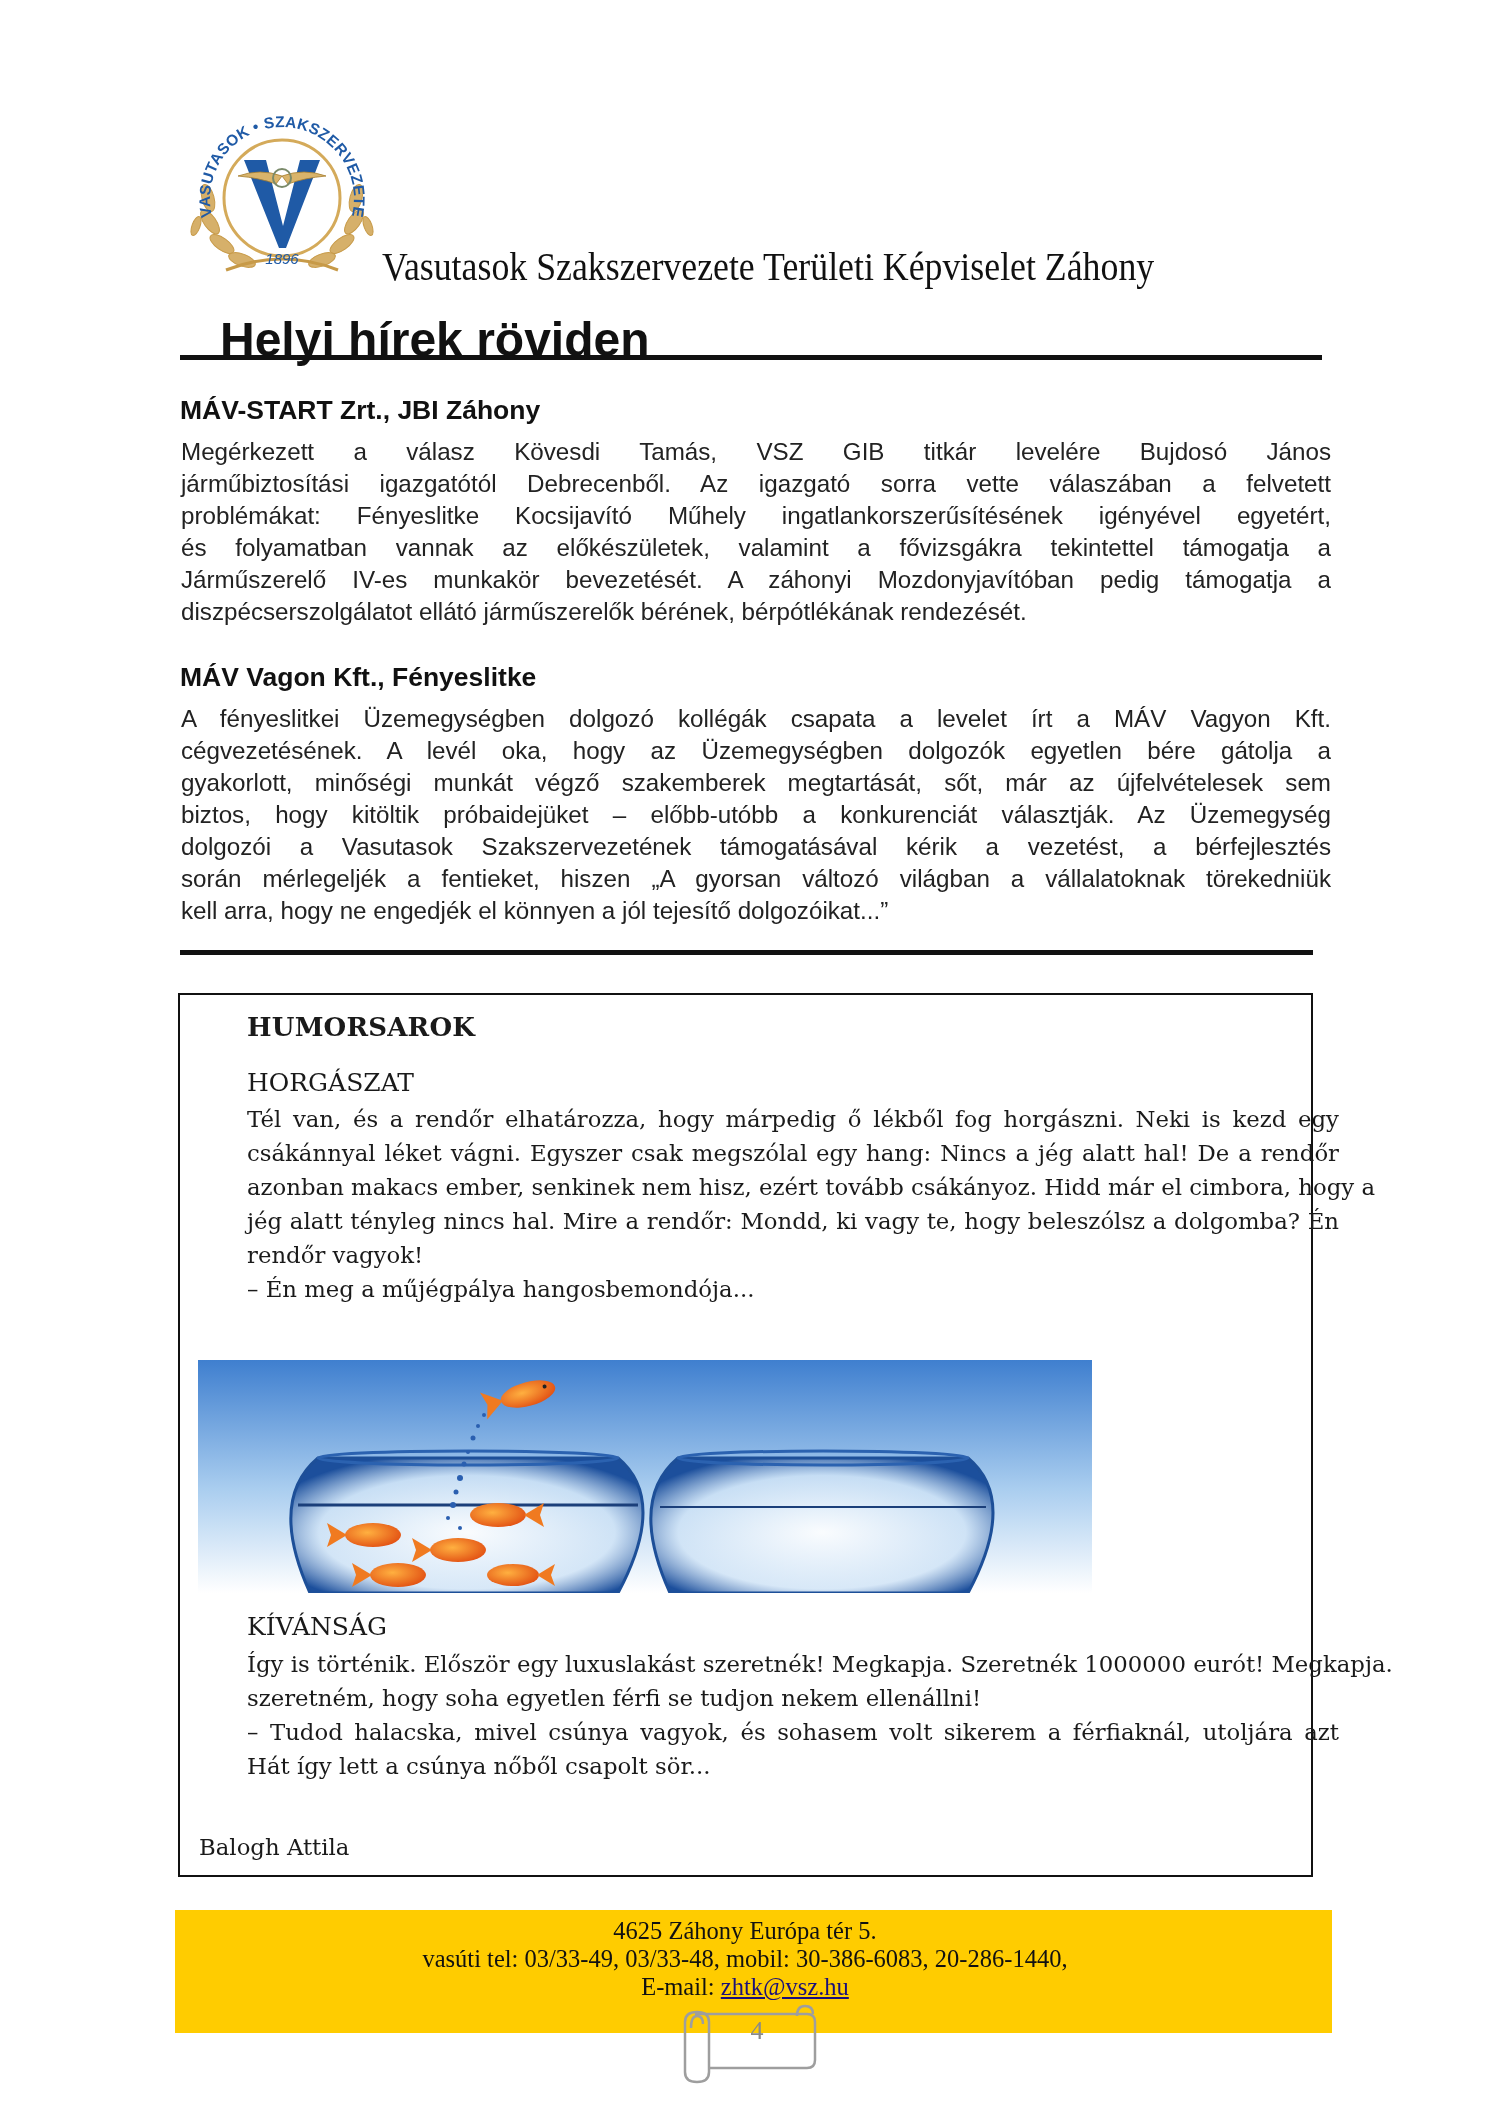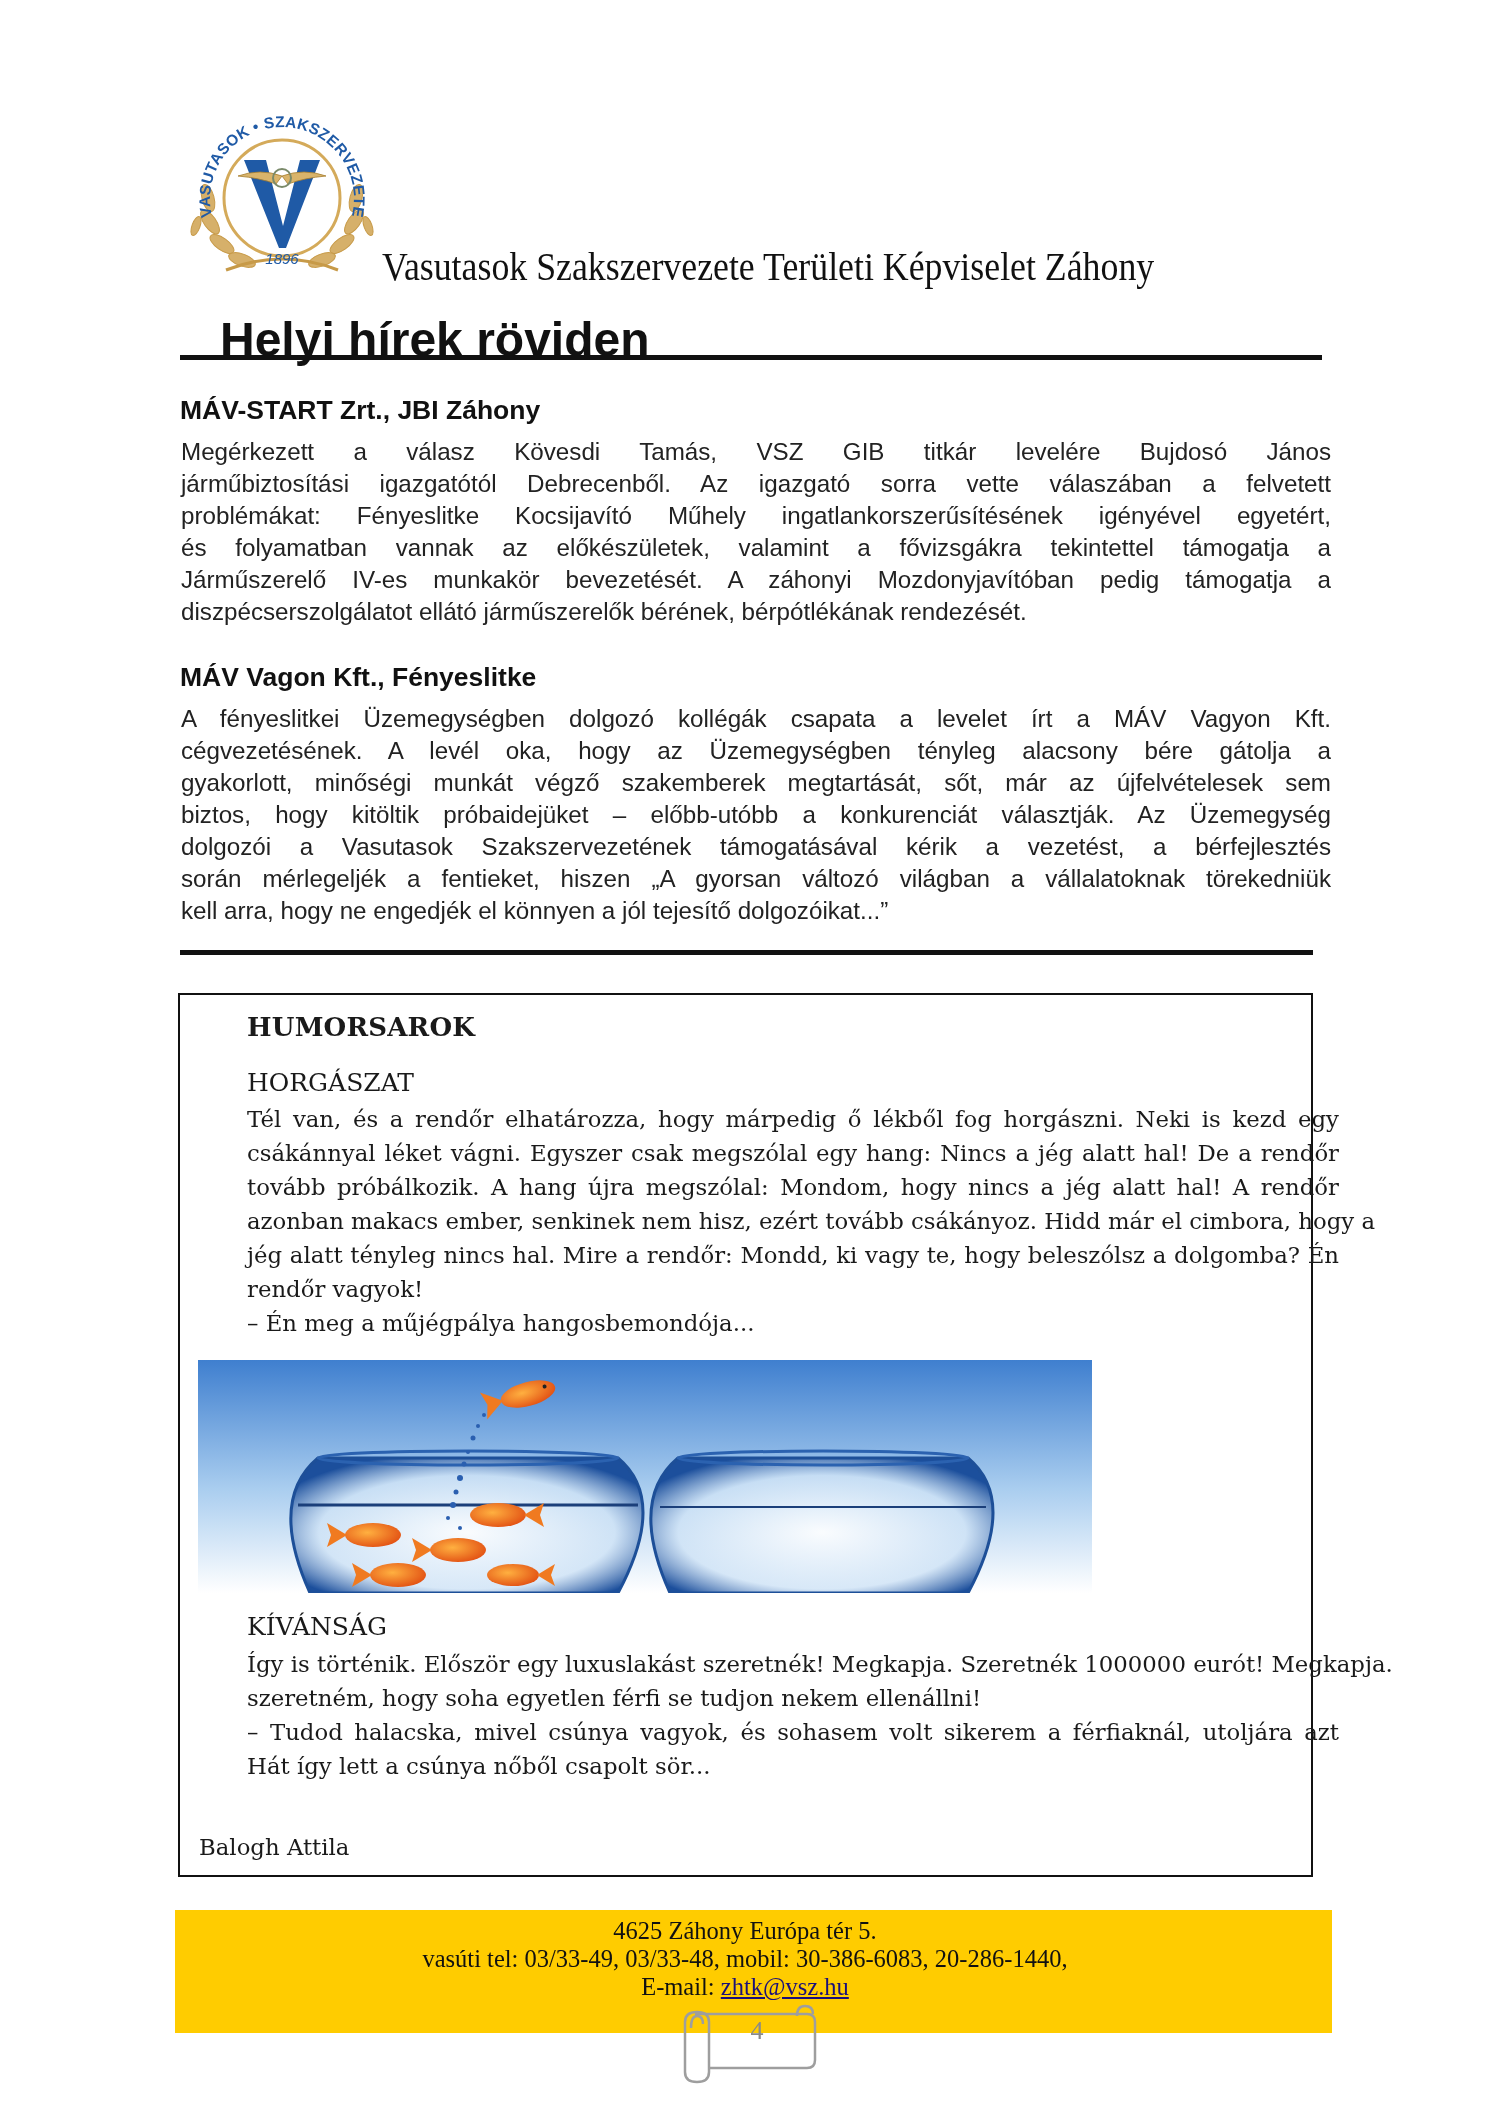--- a/index.html
+++ b/index.html
@@ -106,38 +106,37 @@
   <span class="ln">járműbiztosítási igazgatótól Debrecenből. Az igazgató sorra vette válaszában a felvetett</span>
   <span class="ln">problémákat: Fényeslitke Kocsijavító Műhely ingatlankorszerűsítésének igényével egyetért,</span>
   <span class="ln">és folyamatban vannak az előkészületek, valamint a fővizsgákra tekintettel támogatja a</span>
   <span class="ln">Járműszerelő IV-es munkakör bevezetését. A záhonyi Mozdonyjavítóban pedig támogatja a</span>
   <span class="ln last">diszpécserszolgálatot ellátó járműszerelők bérének, bérpótlékának rendezését.</span>
 </div>
 
 <div id="sub2" class="abs sans subhead">MÁV Vagon Kft., Fényeslitke</div>
 <div id="para2" class="abs sans para">
   <span class="ln">A fényeslitkei Üzemegységben dolgozó kollégák csapata a levelet írt a MÁV Vagyon Kft.</span>
-  <span class="ln">cégvezetésének. A levél oka, hogy az Üzemegységben tényleg alacsony bére gátolja a</span>
+  <span class="ln">cégvezetésének. A levél oka, hogy az Üzemegységben dolgozók egyetlen bére gátolja a</span>
   <span class="ln">gyakorlott, minőségi munkát végző szakemberek megtartását, sőt, már az újfelvételesek sem</span>
   <span class="ln">biztos, hogy kitöltik próbaidejüket – előbb-utóbb a konkurenciát választják. Az Üzemegység</span>
   <span class="ln">dolgozói a Vasutasok Szakszervezetének támogatásával kérik a vezetést, a bérfejlesztés</span>
   <span class="ln">során mérlegeljék a fentieket, hiszen „A gyorsan változó világban a vállalatoknak törekedniük</span>
   <span class="ln last">kell arra, hogy ne engedjék el könnyen a jól tejesítő dolgozóikat...”</span>
 </div>
 
 <div id="divider" class="abs"></div>
 
 <div id="humor-box" class="abs"></div>
 <div id="humor-title" class="abs hb bookish">HUMORSAROK</div>
 
 <div id="joke1-title" class="abs hb bookish joke-title">HORGÁSZAT</div>
 <div id="joke1-body" class="abs hb bookish joke-body">
   <span class="ln">Tél van, és a rendőr elhatározza, hogy márpedig ő lékből fog horgászni. Neki is kezd egy</span>
   <span class="ln">csákánnyal léket vágni. Egyszer csak megszólal egy hang: Nincs a jég alatt hal! De a rendőr</span>
-  <span class="ln">tovább próbálkozik. A hang újra megszólal: Mondom, hogy nincs a jég alatt hal! A rendőr</span>
   <span class="ln">azonban makacs ember, senkinek nem hisz, ezért tovább csákányoz. Hidd már el cimbora, hogy a</span>
   <span class="ln">jég alatt tényleg nincs hal. Mire a rendőr: Mondd, ki vagy te, hogy beleszólsz a dolgomba? Én</span>
   <span class="ln last">rendőr vagyok!</span>
   <span class="ln last">– Én meg a műjégpálya hangosbemondója...</span>
 </div>
 
 <div id="fish-image" class="abs">
   <svg width="894" height="233" viewBox="0 0 894 233">
     <defs>
       <linearGradient id="sky" x1="0" y1="0" x2="0" y2="1">

